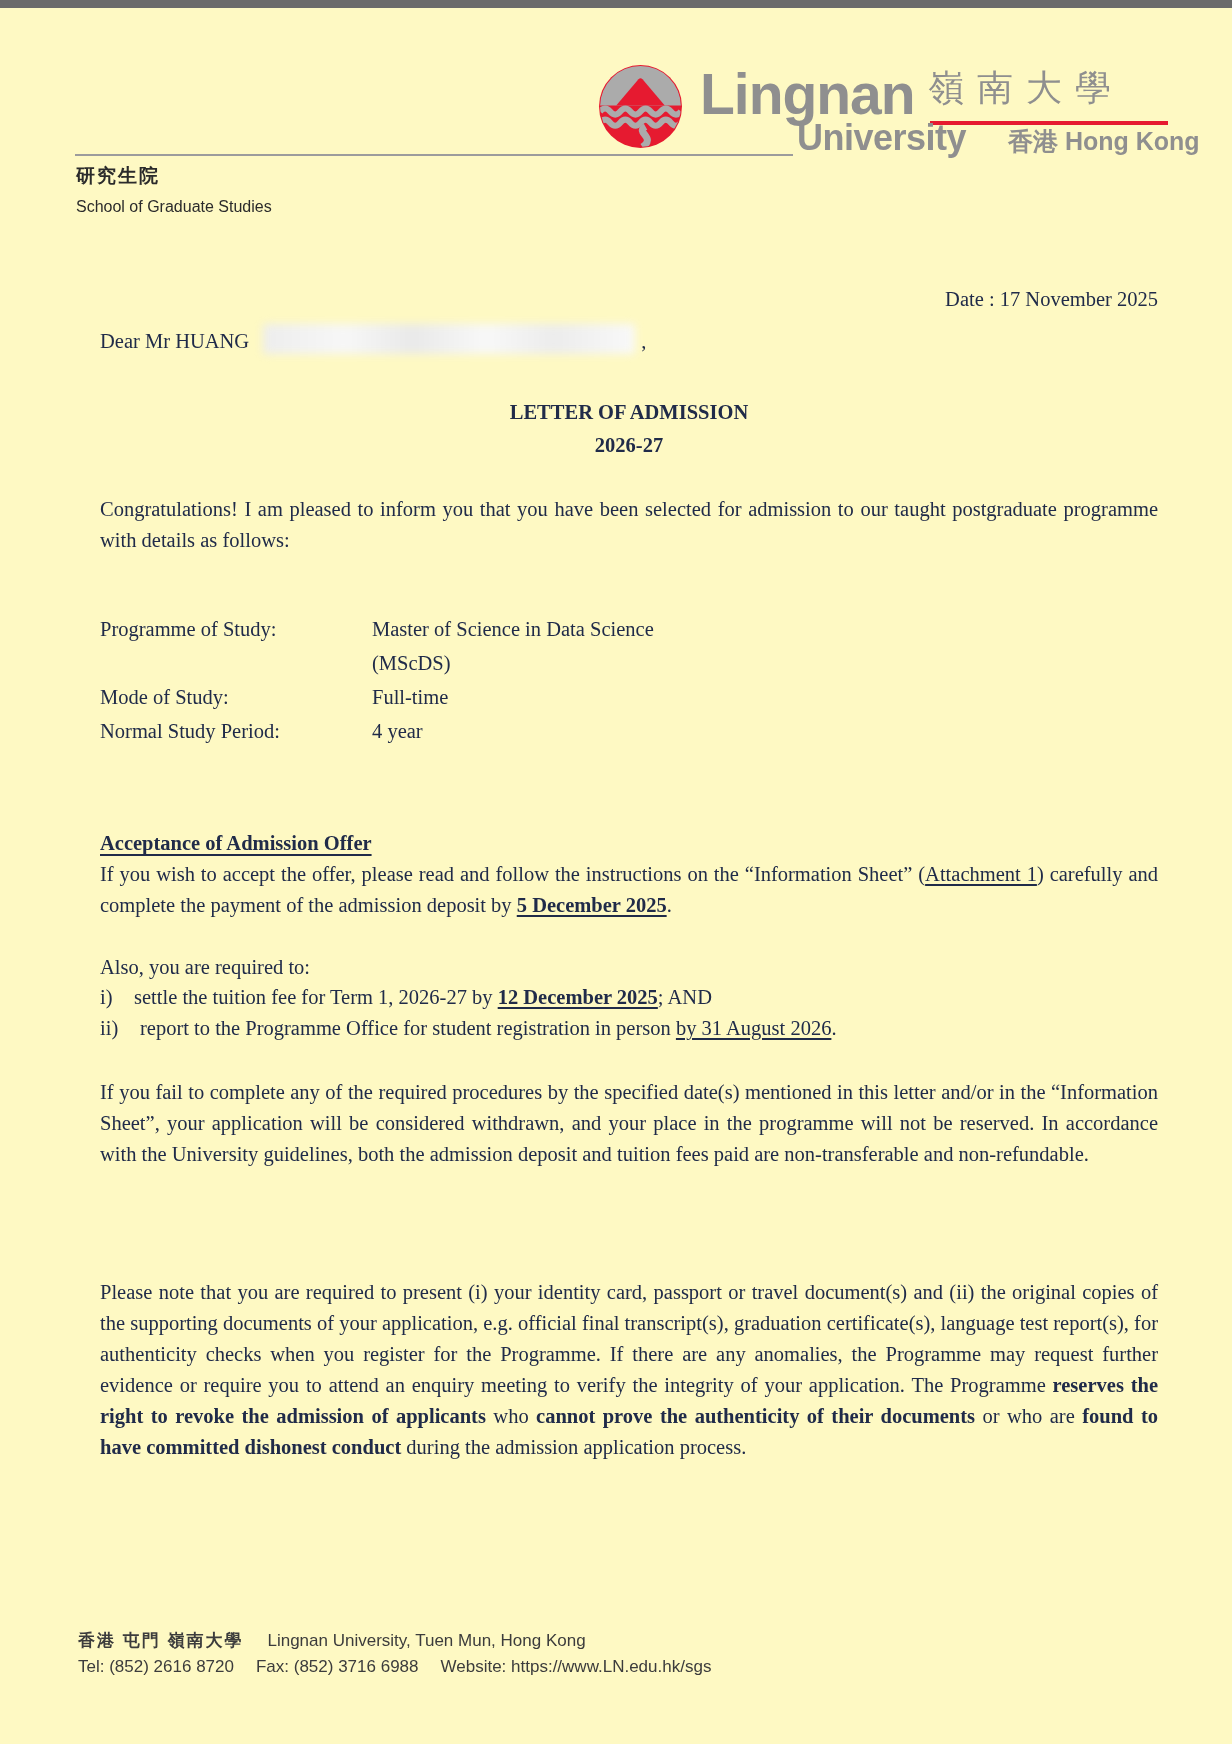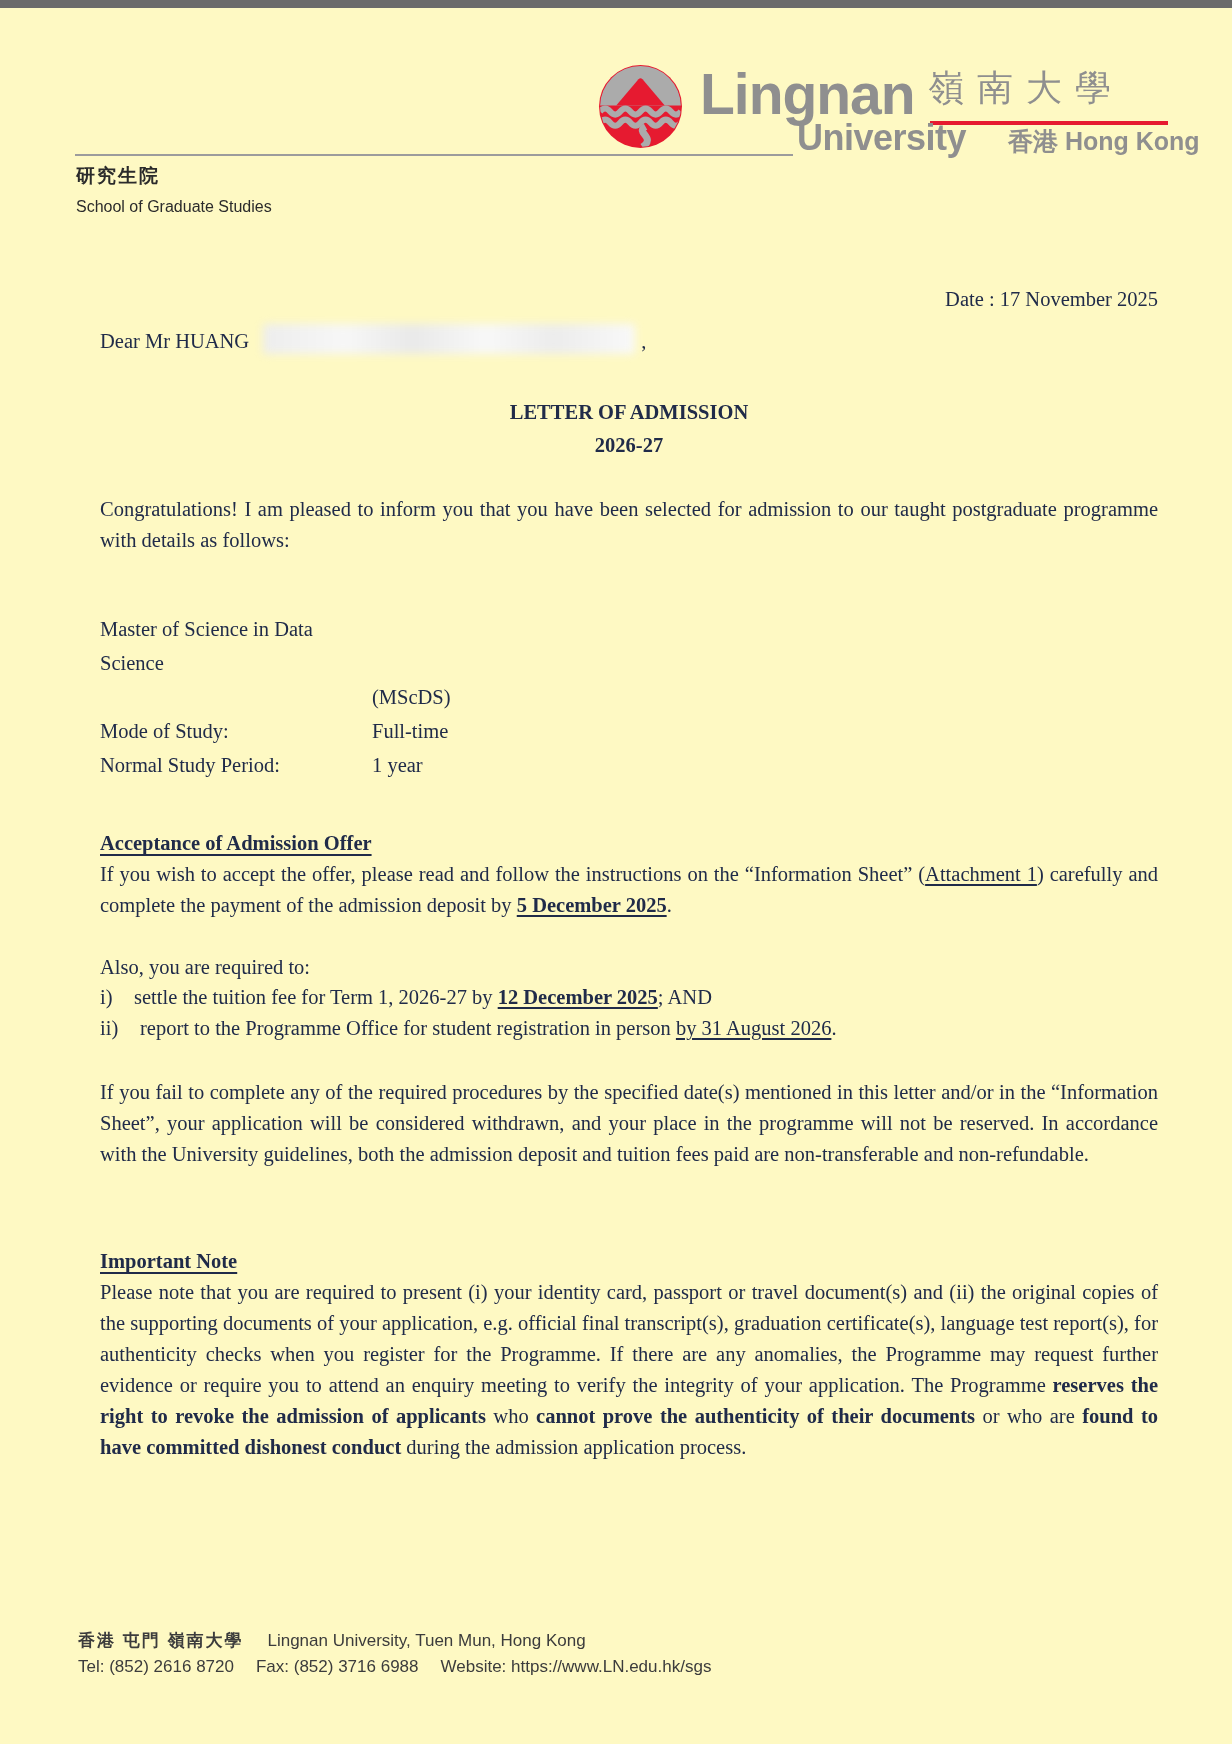--- a/index.html
+++ b/index.html
@@ -127,33 +127,34 @@
 
   <div class="blk salutation"><span>Dear Mr HUANG</span><span class="redaction"></span><span>,</span></div>
 
   <div class="blk title-line">LETTER OF ADMISSION</div>
   <div class="blk subtitle-line">2026-27</div>
 
   <div class="blk intro-p just">Congratulations! I am pleased to inform you that you have been selected for admission to our taught postgraduate programme with details as follows:</div>
 
   <div class="blk details">
     <div class="detail-row">
+      <span>Programme of Study:</span>
       <span>Master of Science in Data Science</span>
     </div>
     <div class="detail-row">
       <span></span>
       <span>(MScDS)</span>
     </div>
     <div class="detail-row">
       <span>Mode of Study:</span>
       <span>Full-time</span>
     </div>
     <div class="detail-row">
       <span>Normal Study Period:</span>
-      <span>1 year</span>
+      <span>4 year</span>
     </div>
     <div class="detail-row">
     </div>
   </div>
 
   <div class="blk acc-heading"><span class="sec-heading">Acceptance of Admission Offer</span></div>
   <div class="blk acc-p just"><span>If you wish to accept the offer, please read and follow the instructions on the “Information Sheet” (</span><span class="u">Attachment 1</span><span>) carefully and complete the payment of the admission deposit by </span><span class="bu">5 December 2025</span><span>.</span></div>
 
   <div class="blk also-line">Also, you are required to:</div>
 
@@ -161,21 +162,20 @@
     <span>i)</span>
     <span><span>settle the tuition fee for Term 1, 2026-27 by </span><span class="bu">12 December 2025</span><span>; AND</span></span>
   </div>
   <div class="blk req-item req-ii">
     <span>ii)</span>
     <span><span>report to the Programme Office for student registration in person </span><span class="u">by 31 August 2026</span><span>.</span></span>
   </div>
 
   <div class="blk warning-p just">If you fail to complete any of the required procedures by the specified date(s) mentioned in this letter and/or in the “Information Sheet”, your application will be considered withdrawn, and your place in the programme will not be reserved. In accordance with the University guidelines, both the admission deposit and tuition fees paid are non-transferable and non-refundable.</div>
 
-  <div class="blk imp-heading"><span class="sec-heading">Important Note</span></div>
   <div class="blk imp-p just"><span>Please note that you are required to present (i) your identity card, passport or travel document(s) and (ii) the original copies of the supporting documents of your application, e.g. official final transcript(s), graduation certificate(s), language test report(s), for authenticity checks when you register for the Programme. If there are any anomalies, the Programme may request further evidence or require you to attend an enquiry meeting to verify the integrity of your application. The Programme </span><span class="b">reserves the right to revoke the admission of applicants</span><span> who </span><span class="b">cannot prove the authenticity of their documents</span><span> or who are </span><span class="b">found to have committed dishonest conduct</span><span> during the admission application process.</span></div>
 
   <div class="footer-left">
     <div><span class="zh">香港 屯門 嶺南大學</span><span>Lingnan University, Tuen Mun, Hong Kong</span></div>
     <div><span>Tel: (852) 2616 8720</span><span class="gap"></span><span>Fax: (852) 3716 6988</span><span class="gap"></span><span>Website: https://www.LN.edu.hk/sgs</span></div>
   </div>
 
 
   <div class="scan-edge"></div>
 </div>

